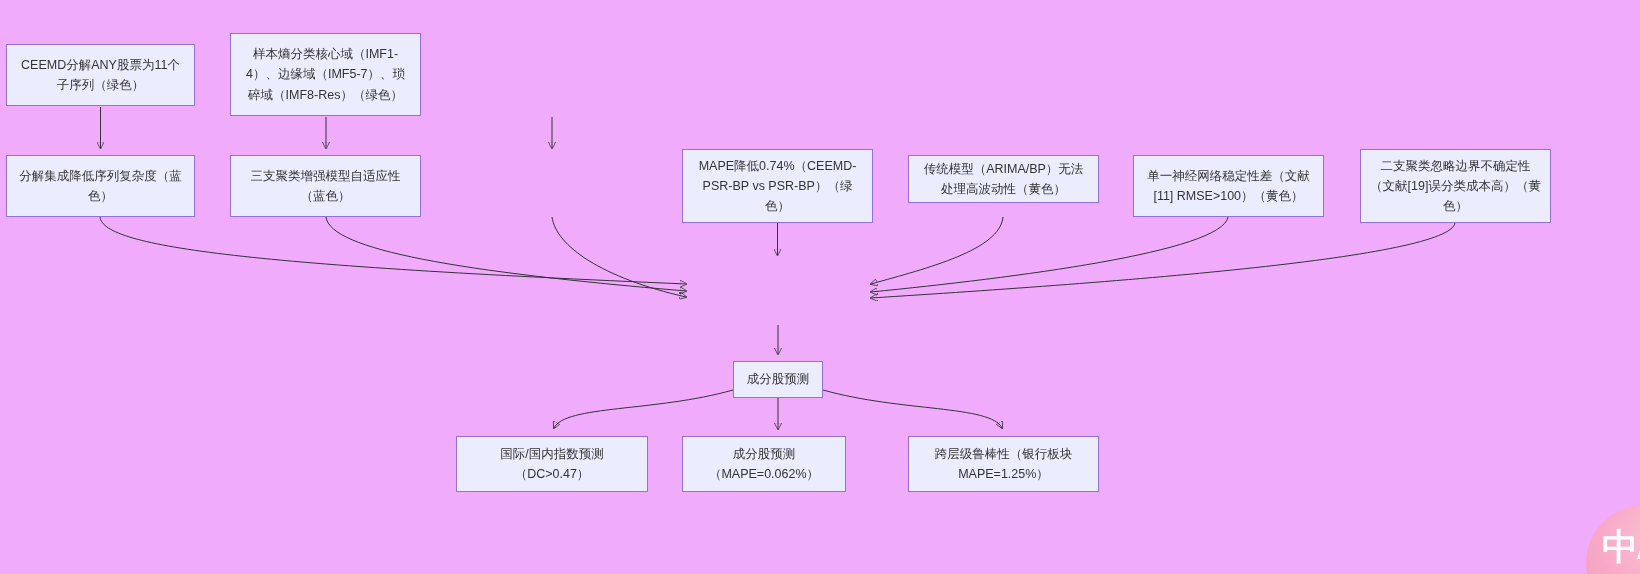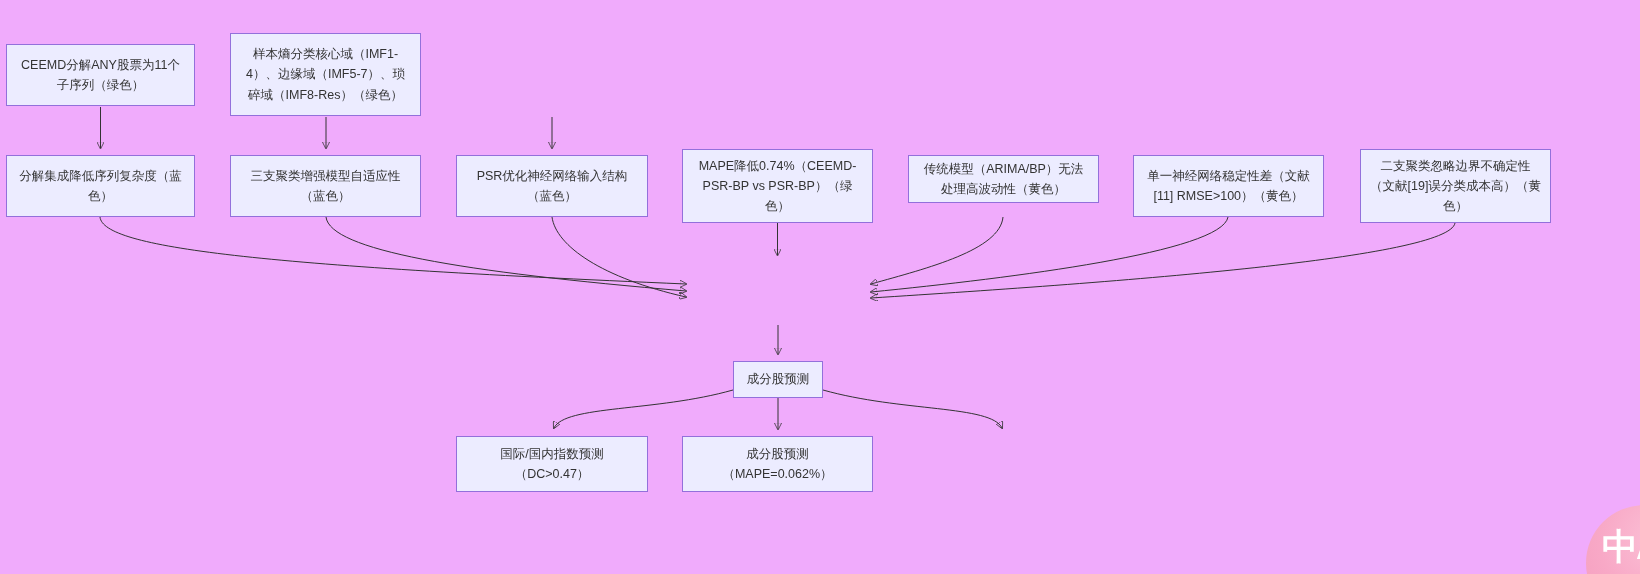--- a/index.html
+++ b/index.html
@@ -78,35 +78,35 @@
 
   <div class="node" style="left:6px;top:44px;width:189px;height:62px;">CEEMD分解ANY股票为11个子序列（绿色）</div>
 
   <div class="node" style="left:230px;top:33px;width:191px;height:83px;">样本熵分类核心域（IMF1-4）、边缘域（IMF5-7）、琐碎域（IMF8-Res）（绿色）</div>
 
 
   <div class="node" style="left:6px;top:155px;width:189px;height:62px;">分解集成降低序列复杂度（蓝色）</div>
 
   <div class="node" style="left:230px;top:155px;width:191px;height:62px;">三支聚类增强模型自适应性（蓝色）</div>
 
-  <div class="node" style="left:456px;top:155px;width:192px;height:62px;">PSR优化神经网络输入结构（蓝色）</div>
 
   <div class="node" style="left:682px;top:149px;width:191px;height:74px;">MAPE降低0.74%（CEEMD-PSR-BP vs PSR-BP）（绿色）</div>
 
   <div class="node" style="left:908px;top:155px;width:191px;height:48px;">传统模型（ARIMA/BP）无法处理高波动性（黄色）</div>
 
   <div class="node" style="left:1133px;top:155px;width:191px;height:62px;">单一神经网络稳定性差（文献[11] RMSE&gt;100）（黄色）</div>
 
   <div class="node" style="left:1360px;top:149px;width:191px;height:74px;">二支聚类忽略边界不确定性（文献[19]误分类成本高）（黄色）</div>
 
 
   <div class="node" style="left:733px;top:361px;width:90px;height:37px;">成分股预测</div>
 
   <div class="node" style="left:456px;top:436px;width:192px;height:56px;">国际/国内指数预测（DC&gt;0.47）</div>
 
-  <div class="node" style="left:682px;top:436px;width:191px;height:56px;">成分股预测（MAPE=0.062%）</div>
+  <div class="node" style="left:682px;top:436px;width:164px;height:56px;">成分股预测（MAPE=0.062%）</div>
 
+  <div class="node" style="left:908px;top:436px;width:191px;height:56px;">跨层级鲁棒性（银行板块MAPE=1.25%）</div>
 
   <div class="logo-badge">
     <span class="logo-text">中A</span>
   </div>
 
 </div>
 
 </body></html>

